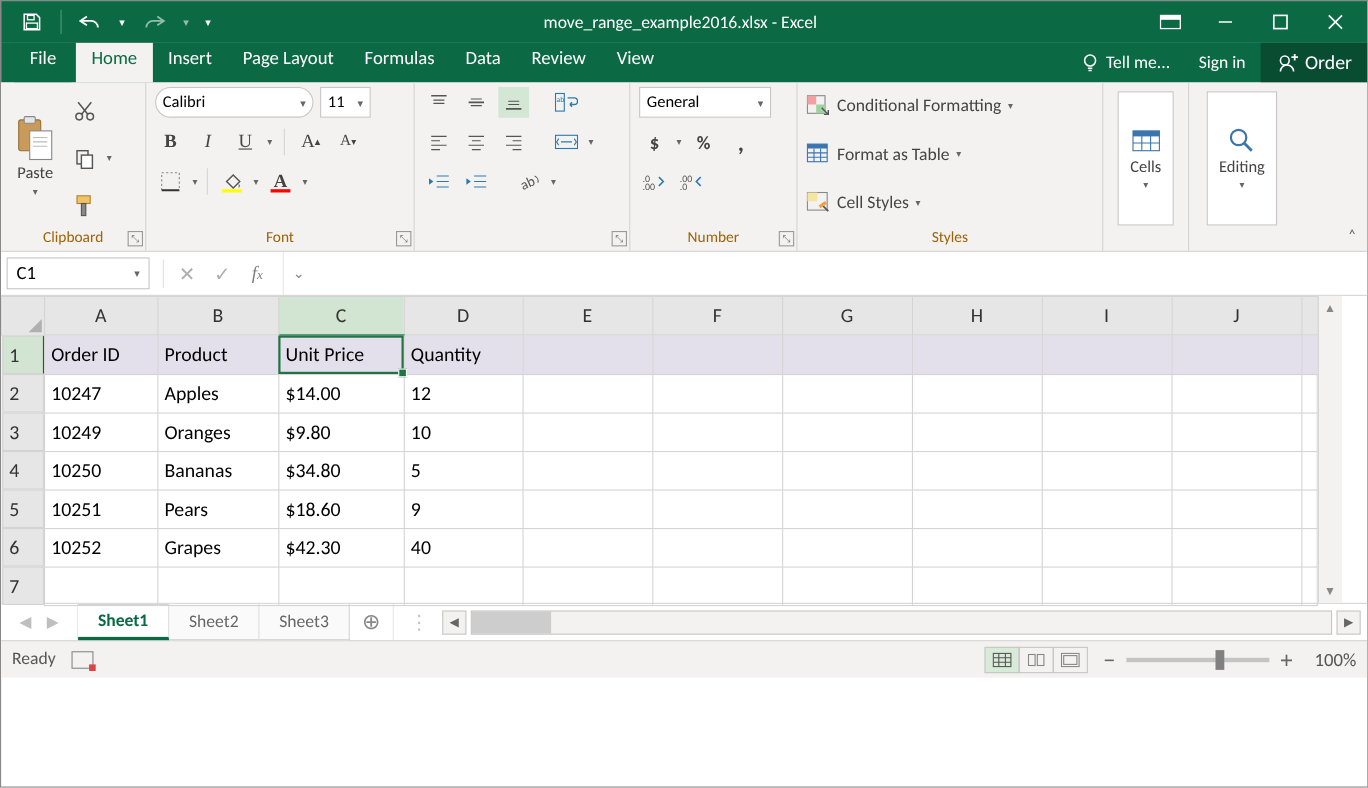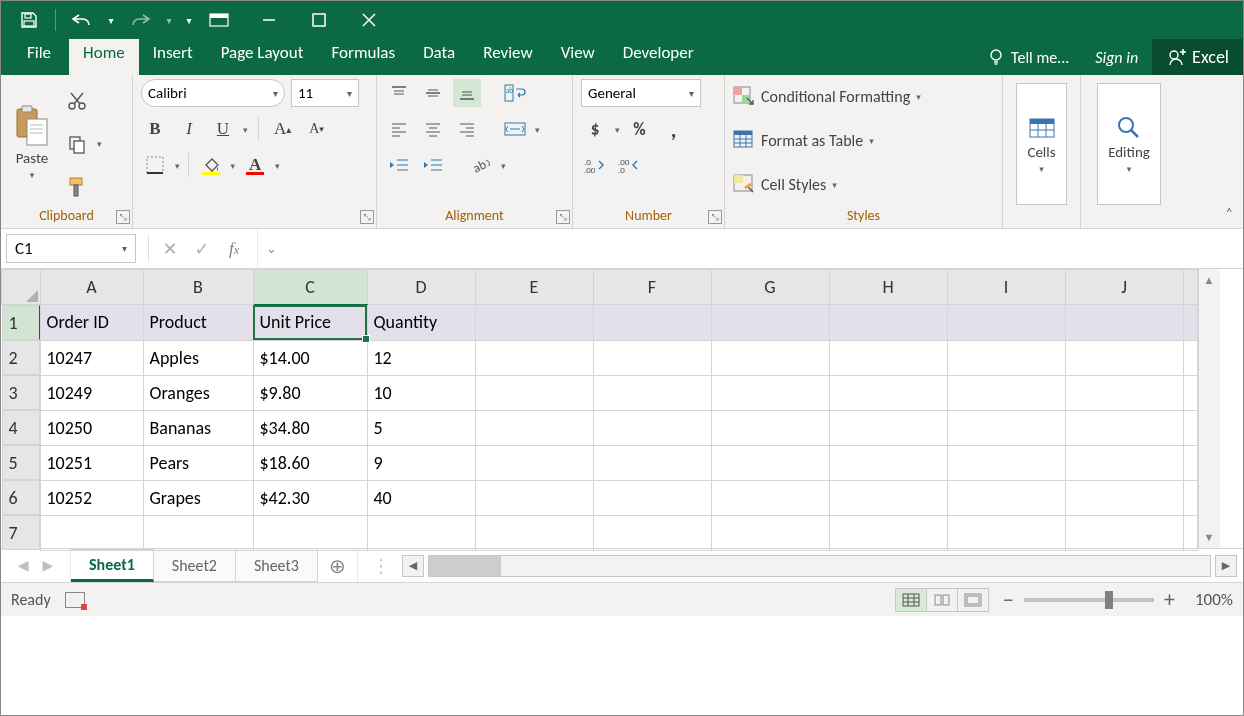--- a/index.html
+++ b/index.html
@@ -14,38 +14,38 @@
   .win-controls { display: flex; gap: 4px; }
   .win-btn { width: 46px; height: 28px; display: flex; align-items: center; justify-content: center; font-size: 15px; }
   
   
   .tabsrow { background: #0b6a44; height: 36px; display: flex; align-items: stretch; color: #fff; padding: 0 0 0 12px; }
   .tab { padding: 6px 14px 16px 14px; font-size: 17px; display: flex; align-items: center; height: 36px; cursor: pointer; }
   .tab.active { background: #f3f2f1; color: #0b6a44; font-weight: 400; }
   .tab.file { background: #0b6a44; color: #fff; margin-right: 4px; }
   .tabsrow .spacer { flex: 1; }
   .tellme { display: flex; align-items: center; gap: 6px; padding: 0 12px; font-size: 16px; }
-  .signin { padding: 0 14px; display: flex; align-items: center; font-size: 16px; font-style: italic; }
+  .signin { padding: 0 14px; display: flex; align-items: center; font-size: 16px; }
   .share { background: #084d31; padding: 0 14px; display: flex; align-items: center; gap: 6px; font-size: 18px; }
   
   
   .ribbon { background: #f3f2f1; border-bottom: 1px solid #d4d4d4; height: 154px; display: flex; position: relative; }
   .group { border-right: 1px solid #d4d4d4; padding: 4px 8px 0 8px; display: flex; flex-direction: column; position: relative; }
   .group-body { flex: 1; display: flex; gap: 8px; }
   .group-label { text-align: center; font-size: 14px; color: #a16207; padding: 2px 0 4px 0; position: relative; }
   .dlg-launcher { position: absolute; right: 2px; bottom: 4px; width: 14px; height: 14px; border: 1px solid #999; font-size: 9px; display: flex; align-items: center; justify-content: center; color: #666; }
   
   .big-btn { display: flex; flex-direction: column; align-items: center; justify-content: center; gap: 2px; font-size: 15px; color: #444; padding: 2px 4px; }
   .big-btn .lbl { font-size: 15px; }
   .stack { display: flex; flex-direction: column; gap: 6px; }
   .row { display: flex; align-items: center; gap: 6px; }
   
   .font-combo { border: 1px solid #c8c6c4; background: #fff; height: 28px; display: flex; align-items: center; padding: 0 6px; font-size: 15px; gap: 6px; }
   .font-combo.name { width: 144px; border-radius: 14px; }
-  .font-combo.size { width: 68px; }
+  .font-combo.size { width: 46px; }
   .dd-caret { margin-left: auto; font-size: 10px; color: #666; }
   
   .tool-btn { width: 28px; height: 28px; display: flex; align-items: center; justify-content: center; font-size: 17px; color: #444; }
   .color-bar { width: 18px; height: 3px; background: #ff0000; position: absolute; bottom: 4px; left: 5px; }
   .fill-bar { width: 18px; height: 3px; background: #ffff00; position: absolute; bottom: 4px; left: 5px; }
   .rel { position: relative; }
   
   .num-combo { border: 1px solid #c8c6c4; background: #fff; height: 28px; width: 120px; display: flex; align-items: center; padding: 0 6px; font-size: 15px; }
   
   .style-row { display: flex; align-items: center; gap: 6px; font-size: 16px; color: #444; height: 30px; }
@@ -132,20 +132,21 @@
     </div>
     <div class="qat-btn" style="width:14px;font-size:10px">▾</div>
     <div class="qat-btn" style="opacity:.55">
       <svg width="26" height="16" viewBox="0 0 26 16">
           <path d="M16 3 L22 7 L16 11 M22 7 h-10 a6 6 0 0 0 -6 6" fill="none" stroke="#fff" stroke-width="1.6"></path>
         </svg>
     </div>
     <div class="qat-btn" style="width:14px;font-size:10px;opacity:.55">▾</div>
     <div class="qat-btn" style="width:14px;font-size:10px">▾</div>
   </div>
+  <div class="title-text">move_range_example2016.xlsx - Excel</div>
   <div class="win-controls">
     <div class="win-btn">
       <svg width="20" height="14" viewBox="0 0 20 14">
           <rect x="1" y="1" width="18" height="12" fill="none" stroke="#fff" stroke-width="1.2"></rect>
           <rect x="1" y="1" width="18" height="4" fill="#fff"></rect>
         </svg>
     </div>
     <div class="win-btn">
       <svg width="16" height="16" viewBox="0 0 16 16">
           <line x1="2" y1="8" x2="14" y2="8" stroke="#fff" stroke-width="1.5"></line>
@@ -167,39 +168,38 @@
 
 <div class="tabsrow">
   <div class="tab file">File</div>
   <div class="tab active">Home</div>
   <div class="tab">Insert</div>
   <div class="tab">Page Layout</div>
   <div class="tab">Formulas</div>
   <div class="tab">Data</div>
   <div class="tab">Review</div>
   <div class="tab">View</div>
-  <div class="tab">Developer</div>
   <div class="spacer"></div>
   <div class="tellme">
     <svg width="18" height="18" viewBox="0 0 18 18">
         <circle cx="9" cy="7" r="5" fill="none" stroke="#fff" stroke-width="1.4"></circle>
         <line x1="7" y1="14" x2="11" y2="14" stroke="#fff" stroke-width="1.4"></line>
         <line x1="7.5" y1="16" x2="10.5" y2="16" stroke="#fff" stroke-width="1.4"></line>
       </svg>
     <span>Tell me...</span>
   </div>
   <div class="signin">Sign in</div>
   <div class="share">
     <svg width="20" height="20" viewBox="0 0 20 20">
         <circle cx="8" cy="8" r="4" fill="none" stroke="#fff" stroke-width="1.4"></circle>
         <path d="M4 18 a6 6 0 0 1 12 0" fill="none" stroke="#fff" stroke-width="1.4"></path>
         <line x1="14" y1="5" x2="20" y2="5" stroke="#fff" stroke-width="1.6"></line>
         <line x1="17" y1="2" x2="17" y2="8" stroke="#fff" stroke-width="1.6"></line>
       </svg>
-    <span>Excel</span>
+    <span>Order</span>
   </div>
 </div>
 
 <div class="ribbon">
 
   <div class="group" style="width:132px">
     <div class="group-body">
       <div class="big-btn">
         <svg width="38" height="42" viewBox="0 0 38 42">
           <rect x="4" y="4" width="20" height="28" rx="2" fill="#c89b5a" stroke="#927238"></rect>
@@ -282,20 +282,21 @@
           </div>
           <span style="font-size:9px;color:#666">▾</span>
           <div class="tool-btn rel">
             <span style="font-family:serif;font-size:17px;font-weight:600">A</span>
             <div class="color-bar"></div>
           </div>
           <span style="font-size:9px;color:#666">▾</span>
         </div>
       </div>
     </div>
+    <div class="group-label">Font</div>
     <div class="dlg-launcher">⤡</div>
   </div>
 
   <div class="group" style="width:196px">
     <div class="group-body">
       <div class="stack" style="gap:8px">
         <div class="row">
           <div class="tool-btn">
               <svg width="18" height="18" viewBox="0 0 18 18">
                 <line x1="2" y1="3" x2="16" y2="3" stroke="#555" stroke-width="1.5"></line>
@@ -382,21 +383,20 @@
           <div class="tool-btn">
               <svg width="20" height="18" viewBox="0 0 20 18">
                 <text x="2" y="14" font-size="13" fill="#555" transform="rotate(-25 10 10)">ab</text>
                 <path d="M15 4 a5 5 0 0 1 3 6" fill="none" stroke="#555"></path>
               </svg>
             </div>
           <span style="font-size:9px;color:#666">▾</span>
         </div>
       </div>
     </div>
-    <div class="group-label">Alignment</div>
     <div class="dlg-launcher">⤡</div>
   </div>
 
   <div class="group" style="width:152px">
     <div class="group-body">
       <div class="stack" style="gap:8px">
         <div class="num-combo">
           <span>General</span>
           <span class="dd-caret">▾</span>
         </div>

